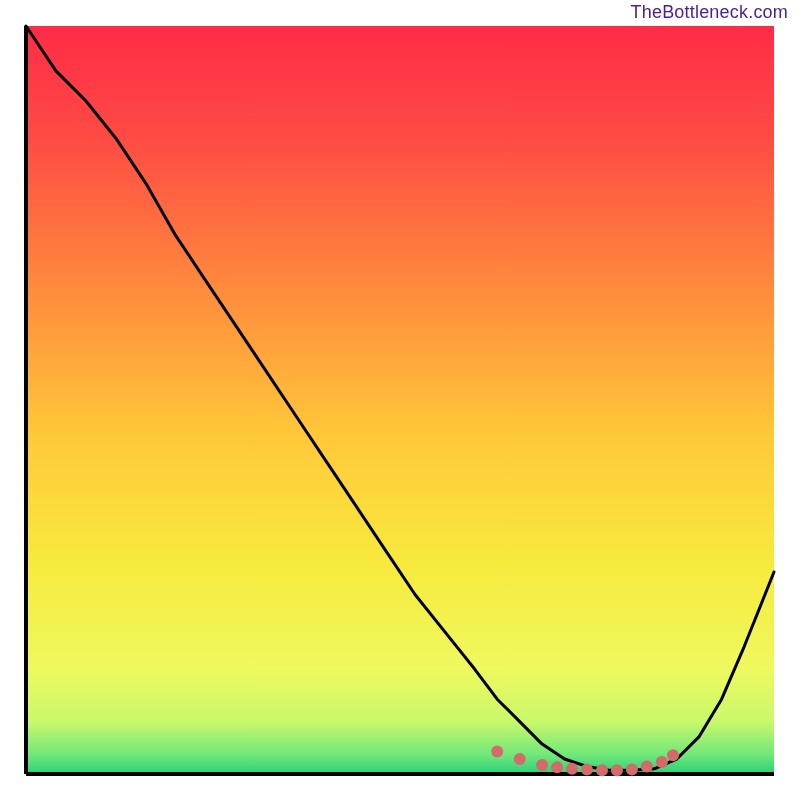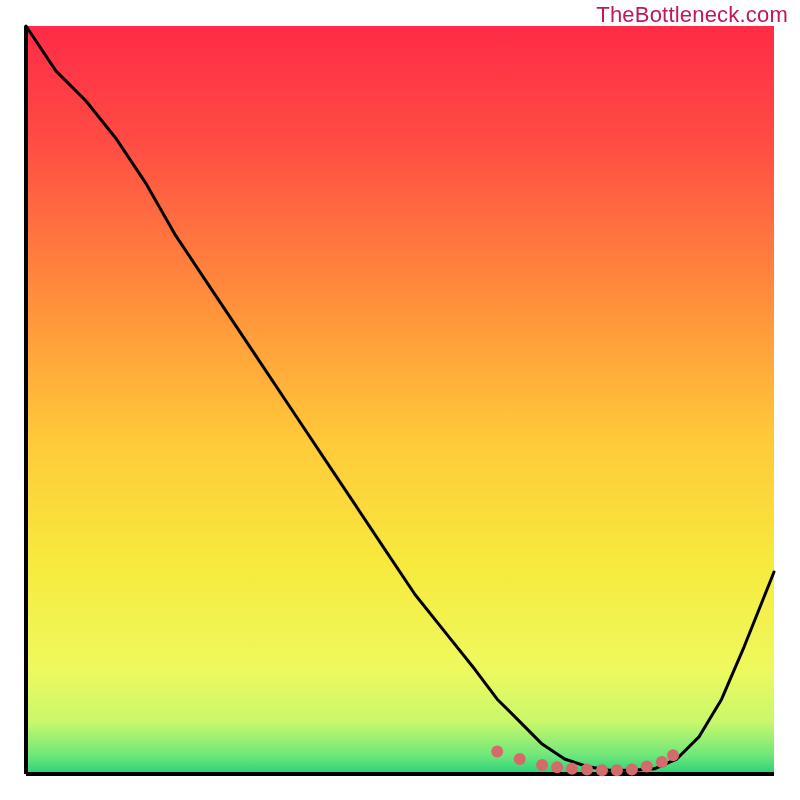--- a/index.html
+++ b/index.html
@@ -12,23 +12,23 @@
   }
   .container {
     position: relative;
     width: 800px;
     height: 800px;
   }
   .watermark {
     position: absolute;
     top: 2px;
     right: 12px;
-    font-size: 22px;
+    font-size: 18px;
     font-weight: 500;
-    color: #be185d;
+    color: #4c1d95;
     letter-spacing: 0.2px;
   }
   svg {
     display: block;
   }
 </style>
 </head>
 <body>
 <div class="container">
   <div class="watermark">TheBottleneck.com</div>

